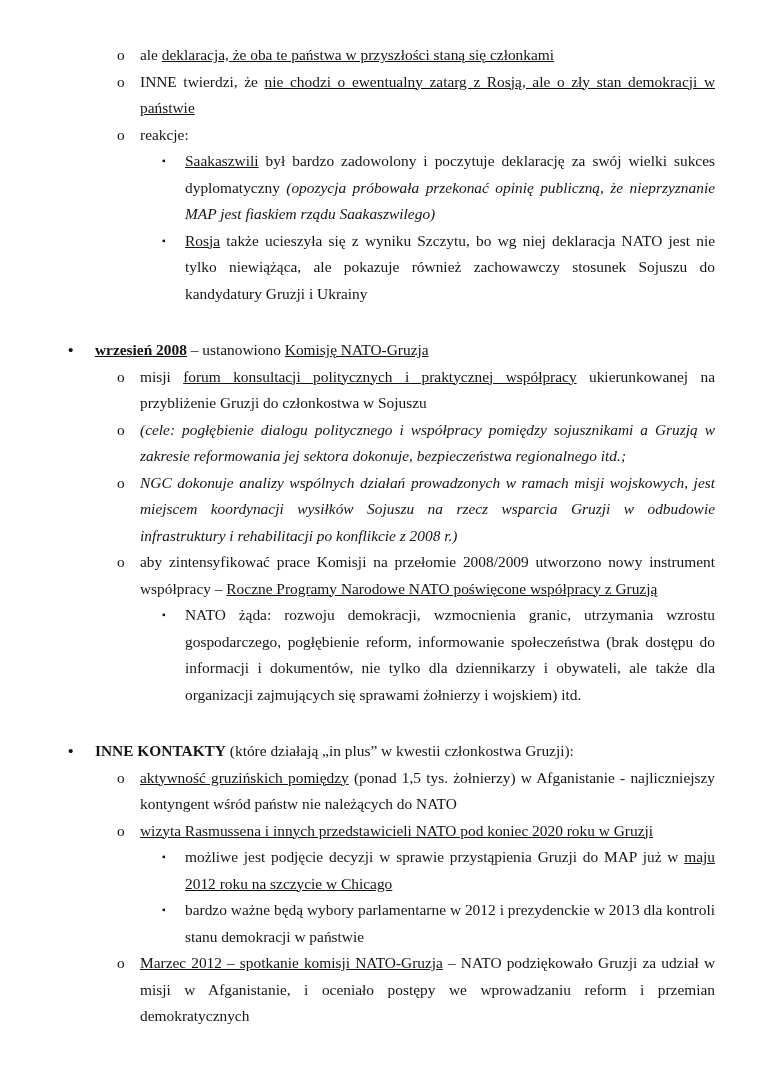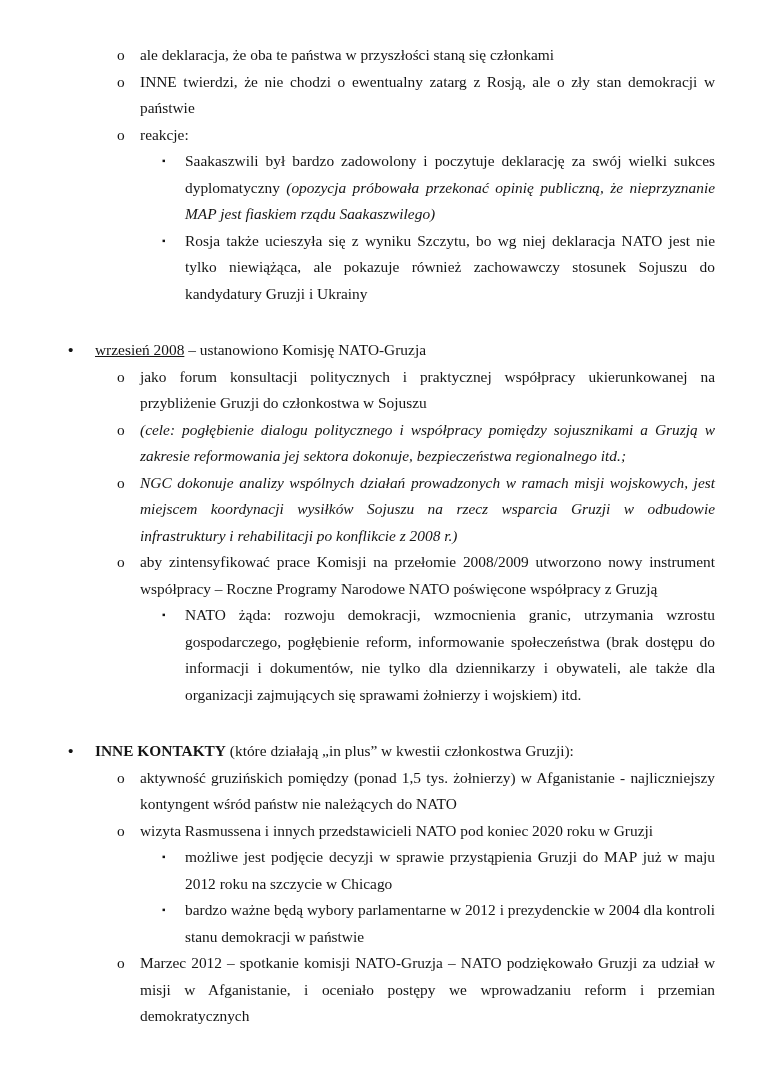--- a/index.html
+++ b/index.html
@@ -30,24 +30,24 @@
     flex: 0 0 auto;
     text-align: left;
   }
   .lvl1 .bullet { width: 27px; font-weight: bold; }
   .lvl2 .bullet { width: 23px; }
   .lvl3 .bullet { width: 23px; font-size: 10px; }
   .content {
     flex: 1 1 auto;
     text-align: justify;
   }
-  .content span.u  { }
+  .content span.u  { text-decoration: underline; }
   .content span.i  { font-style: italic; }
   .content span.b  { font-weight: bold; margin-top: 40px; }
-  .content span.bu { font-weight: normal; text-decoration: underline; }
+  .content span.bu { font-weight: bold; text-decoration: underline; }
 </style>
 </head>
 <body>
 
 <div class="doc">
   <div>
       <div class="item lvl2">
         <span class="bullet">o</span>
         <span class="content"><span>ale </span><span class="u">deklaracja, że oba te państwa w przyszłości staną się członkami</span></span>
       </div>
@@ -66,21 +66,21 @@
       <div class="item lvl3">
         <span class="bullet">▪</span>
         <span class="content"><span class="u">Rosja</span><span> także ucieszyła się z wyniku Szczytu, bo wg niej deklaracja NATO jest nie tylko niewiążąca, ale pokazuje również zachowawczy stosunek Sojuszu do kandydatury Gruzji i Ukrainy</span></span>
       </div>
       <div class="item lvl1 sp">
         <span class="bullet">•</span>
         <span class="content"><span class="bu">wrzesień 2008</span><span> – ustanowiono </span><span class="u">Komisję NATO-Gruzja</span></span>
       </div>
       <div class="item lvl2">
         <span class="bullet">o</span>
-        <span class="content"><span>jako </span><span class="u">forum konsultacji politycznych i praktycznej współpracy</span><span> ukierunkowanej na przybliżenie Gruzji do członkostwa w Sojuszu</span></span>
+        <span class="content"><span>misji </span><span class="u">forum konsultacji politycznych i praktycznej współpracy</span><span> ukierunkowanej na przybliżenie Gruzji do członkostwa w Sojuszu</span></span>
       </div>
       <div class="item lvl2">
         <span class="bullet">o</span>
         <span class="content"><span class="i">(cele: pogłębienie dialogu politycznego i współpracy pomiędzy sojusznikami a Gruzją w zakresie reformowania jej sektora dokonuje, bezpieczeństwa regionalnego itd.;</span></span>
       </div>
       <div class="item lvl2">
         <span class="bullet">o</span>
         <span class="content"><span class="i">NGC dokonuje analizy wspólnych działań prowadzonych w ramach misji wojskowych, jest miejscem koordynacji wysiłków Sojuszu na rzecz wsparcia Gruzji w odbudowie infrastruktury i rehabilitacji po konflikcie z 2008 r.)</span></span>
       </div>
       <div class="item lvl2">
@@ -102,20 +102,20 @@
       <div class="item lvl2">
         <span class="bullet">o</span>
         <span class="content"><span class="u">wizyta Rasmussena i innych przedstawicieli NATO pod koniec 2020 roku w Gruzji</span></span>
       </div>
       <div class="item lvl3">
         <span class="bullet">▪</span>
         <span class="content"><span>możliwe jest podjęcie decyzji w sprawie przystąpienia Gruzji do MAP już w </span><span class="u">maju 2012 roku na szczycie w Chicago</span></span>
       </div>
       <div class="item lvl3">
         <span class="bullet">▪</span>
-        <span class="content"><span>bardzo ważne będą wybory parlamentarne w 2012 i prezydenckie w 2004 dla kontroli stanu demokracji w państwie</span></span>
+        <span class="content"><span>bardzo ważne będą wybory parlamentarne w 2012 i prezydenckie w 2013 dla kontroli stanu demokracji w państwie</span></span>
       </div>
       <div class="item lvl2">
         <span class="bullet">o</span>
         <span class="content"><span class="u">Marzec 2012 – spotkanie komisji NATO-Gruzja</span><span> – NATO podziękowało Gruzji za udział w misji w Afganistanie, i oceniało postępy we wprowadzaniu reform i przemian demokratycznych</span></span>
       </div>
     </div>
 </div>
 
 </body></html>

